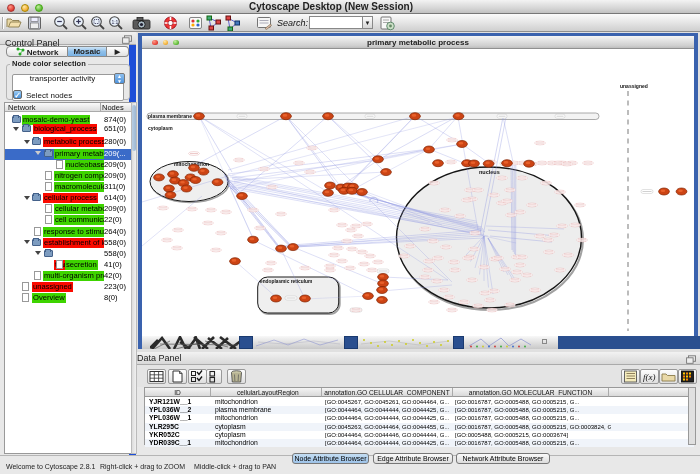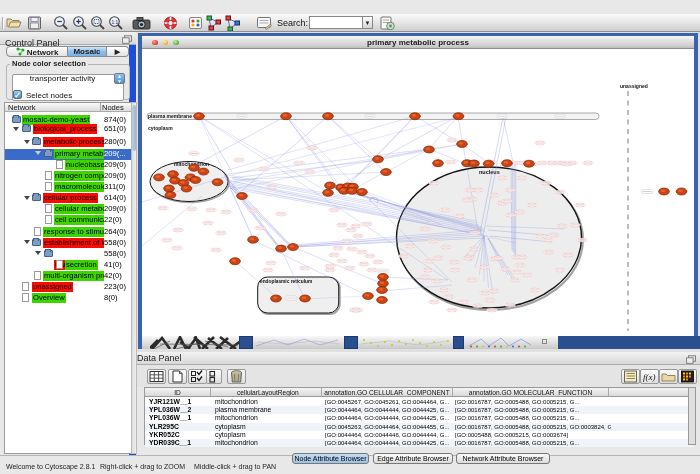--- a/index.html
+++ b/index.html
@@ -17,21 +17,21 @@
 .tl { position:absolute; top:4px; width:8px; height:8px; border-radius:50%; }
 #tl-r { left:7px;  background:radial-gradient(circle at 35% 30%, #ff9a8a, #e8473b 60%, #b02218); border:0.5px solid #a33; }
 #tl-y { left:21px; background:radial-gradient(circle at 35% 30%, #ffe9a8, #f5b33c 60%, #c78a18); border:0.5px solid #a80; }
 #tl-g { left:35px; background:radial-gradient(circle at 35% 30%, #c4f0a0, #66bd3e 60%, #3d8a20); border:0.5px solid #4a1; }
 
 
 #toolbar { left:0; top:14px; width:700px; height:18px;
   background:linear-gradient(#fbfbfb,#e3e3e3 55%,#cfcfcf);
   border-bottom:1px solid #8e8e8e; }
 #toolbar svg { position:absolute; top:1px; }
-#searchlbl { left:277px; top:4px; font-size:9px; color:#111; }
+#searchlbl { left:277px; top:4px; font-size:9px; color:#111;font-style:italic; }
 #searchbox { left:309px; top:2px; width:53px; height:13px; background:#fff;
   border:1px solid #888; border-right:none; }
 #searcharw { left:362px; top:2px; width:11px; height:13px;
   background:linear-gradient(#fdfdfd,#d5d5d5); border:1px solid #888;
   font-size:6px; text-align:center; line-height:12px; color:#222; }
 
 
 #cpanel { left:0; top:32px; width:136px; height:423px; background:#e8e8e8;
   border-right:7px solid #1d4ed8; }
 #cp-title { left:0; top:0; width:136px; height:13px;
@@ -127,20 +127,26 @@
 
 
 #statusbar { left:0; top:455px; width:700px; height:19px; background:#e8e8e8;
   border-top:1px solid #b5b5b5; font-size:7px; color:#222; }
 #statusbar span { position:absolute; top:7px; }
 </style>
 </head>
 <body>
 <div id="app">
 
+  <div id="titlebar" class="abs">
+    <div class="tl" id="tl-r"></div>
+      <div class="tl" id="tl-y"></div>
+      <div class="tl" id="tl-g"></div>
+    <div class="title">Cytoscape Desktop (New Session)</div>
+  </div>
 
   <div id="toolbar" class="abs">
     <div class="abs" style="left:2px; top:3px; width:2px; height:12px; border-left:1px solid #aaa; border-right:1px solid #fff;"></div>
 <svg class="abs" style="left:6px; top:1px;" width="16" height="16" viewBox="0 0 16 16">
         <path d="M1 12 L1 4 L5 4 L6.5 5.5 L13 5.5 L13 7" fill="#e9d9a8" stroke="#8a7a4a" stroke-width="0.9"></path>
         <path d="M2.5 12 L4.5 7 L15 7 L13 12 Z" fill="#f3e0ae" stroke="#8a7a4a" stroke-width="0.9"></path>
       </svg>
 <svg class="abs" style="left:27px; top:1px;" width="15" height="16" viewBox="0 0 15 16">
         <rect x="1.5" y="2" width="12" height="12" rx="1" fill="#c8ccd8" stroke="#555" stroke-width="0.9"></rect>
         <rect x="4" y="2.5" width="7" height="4" fill="#eef" stroke="#666" stroke-width="0.6"></rect>

